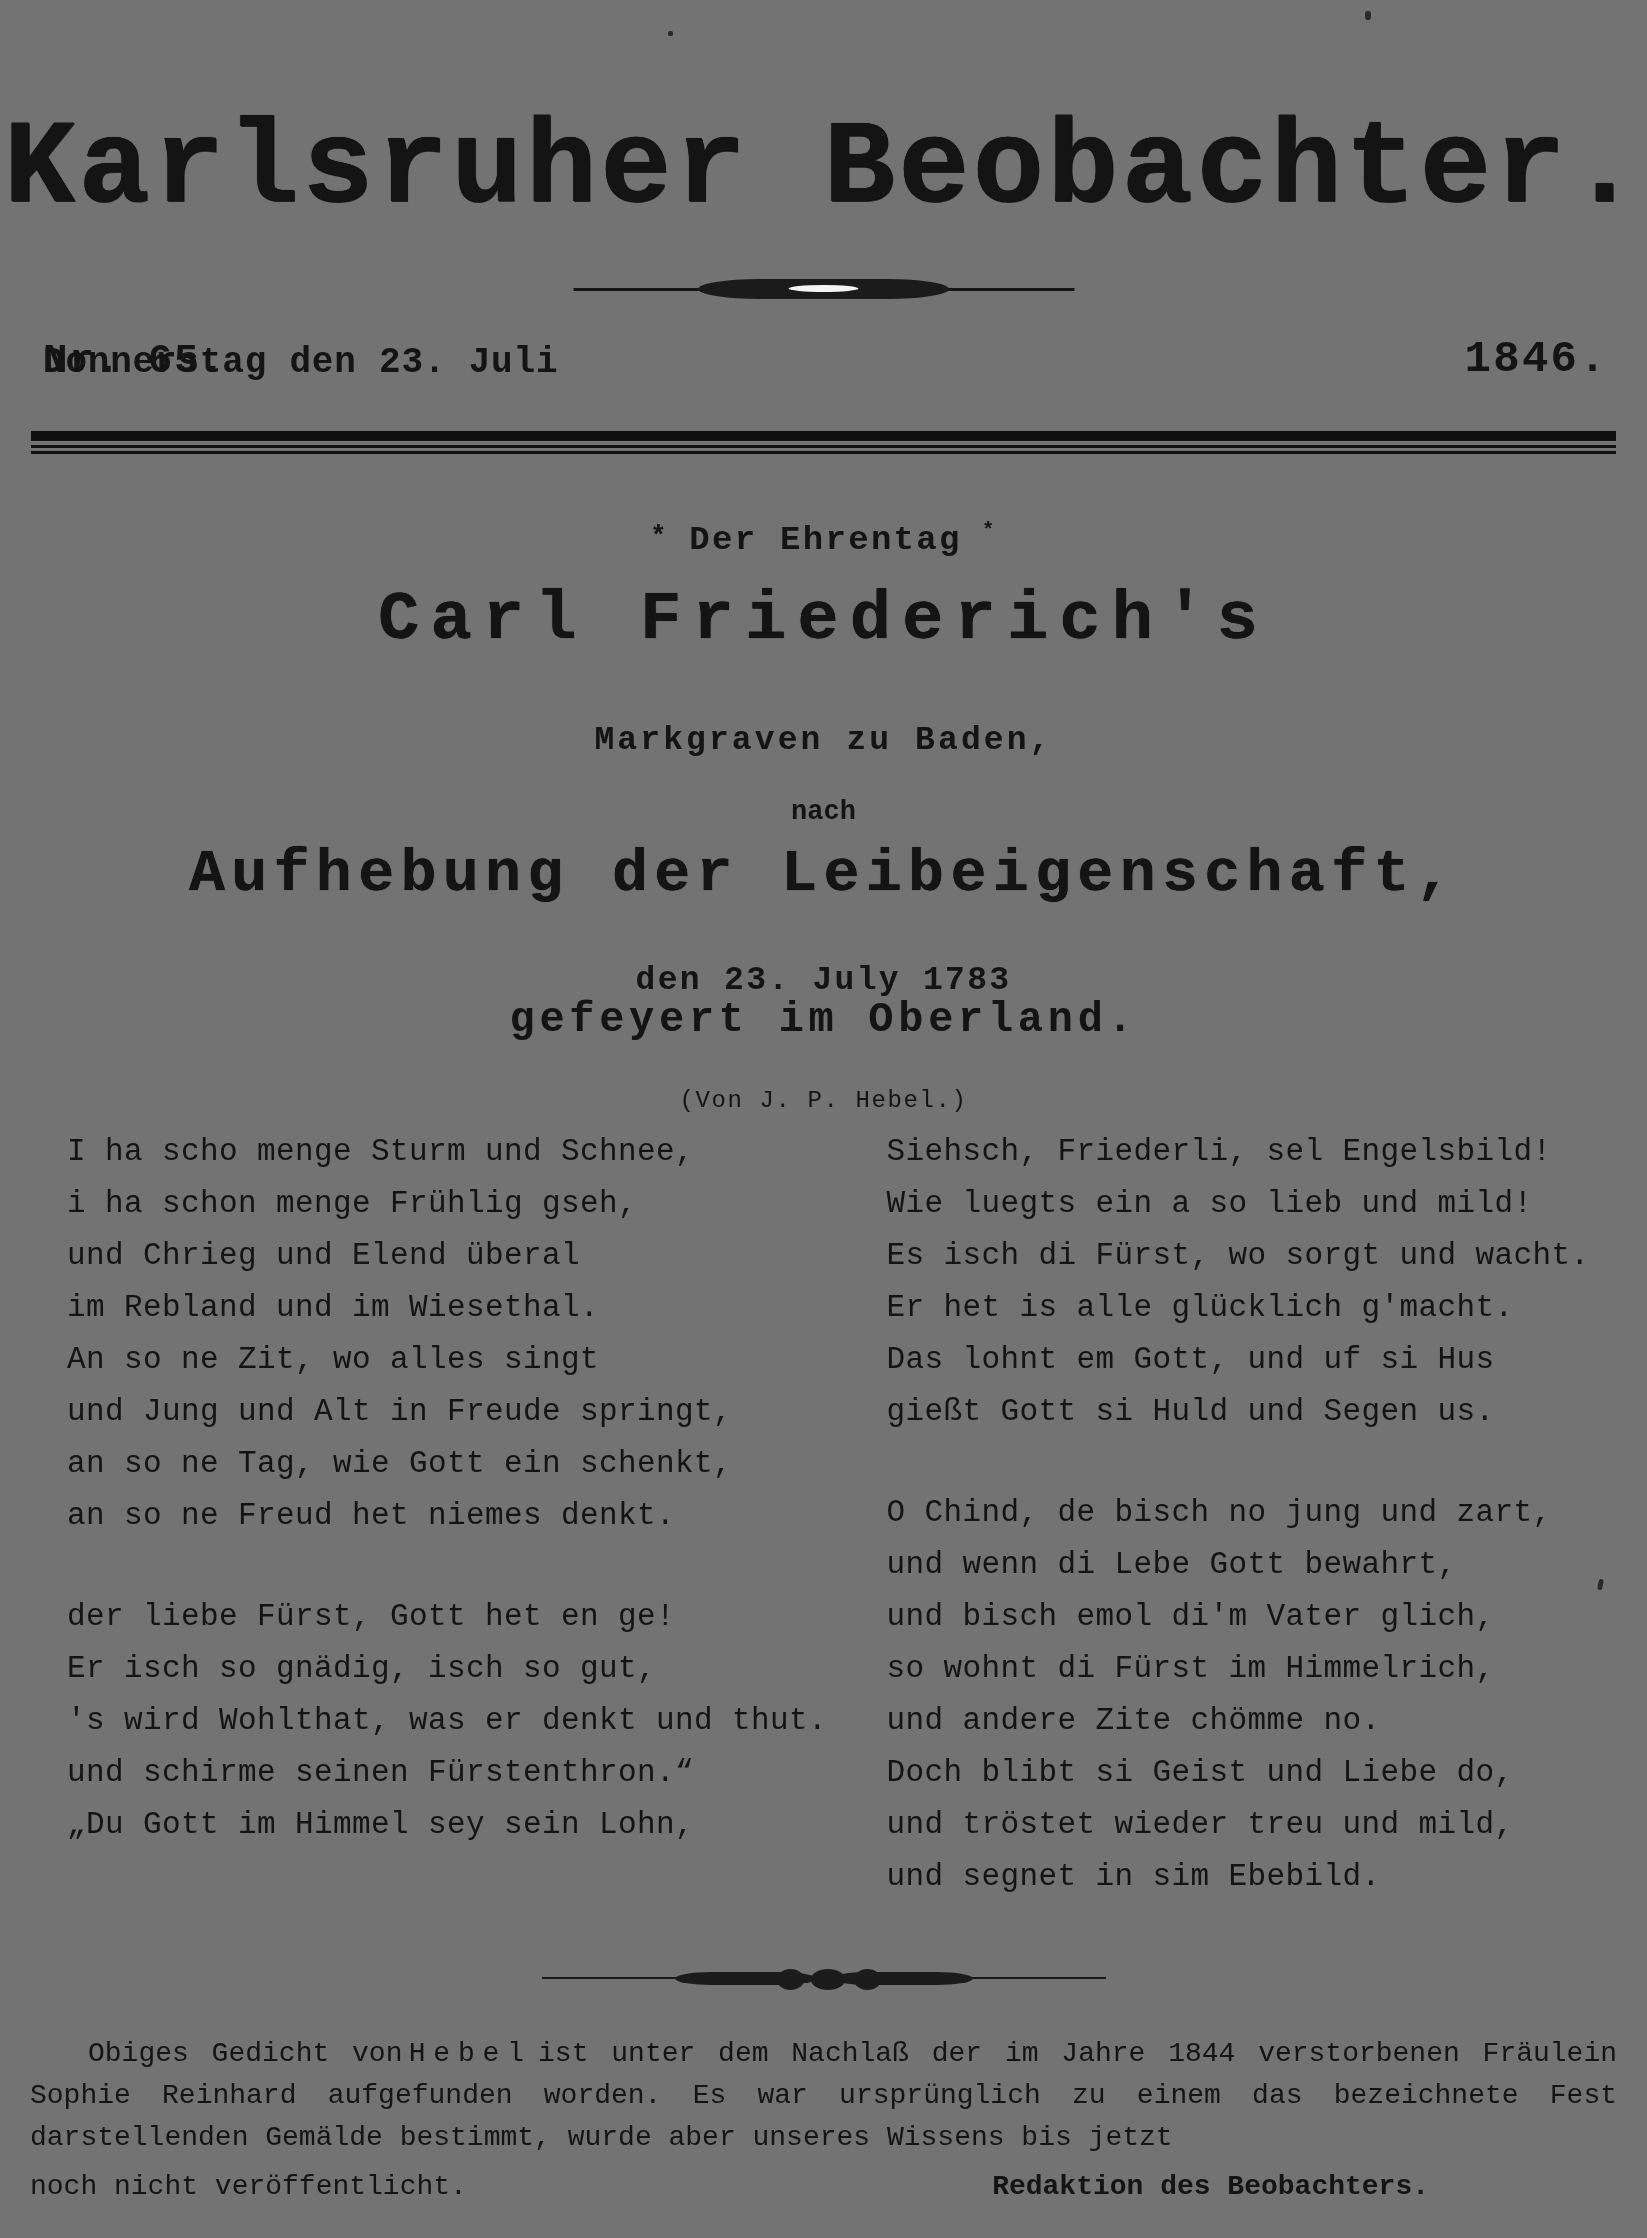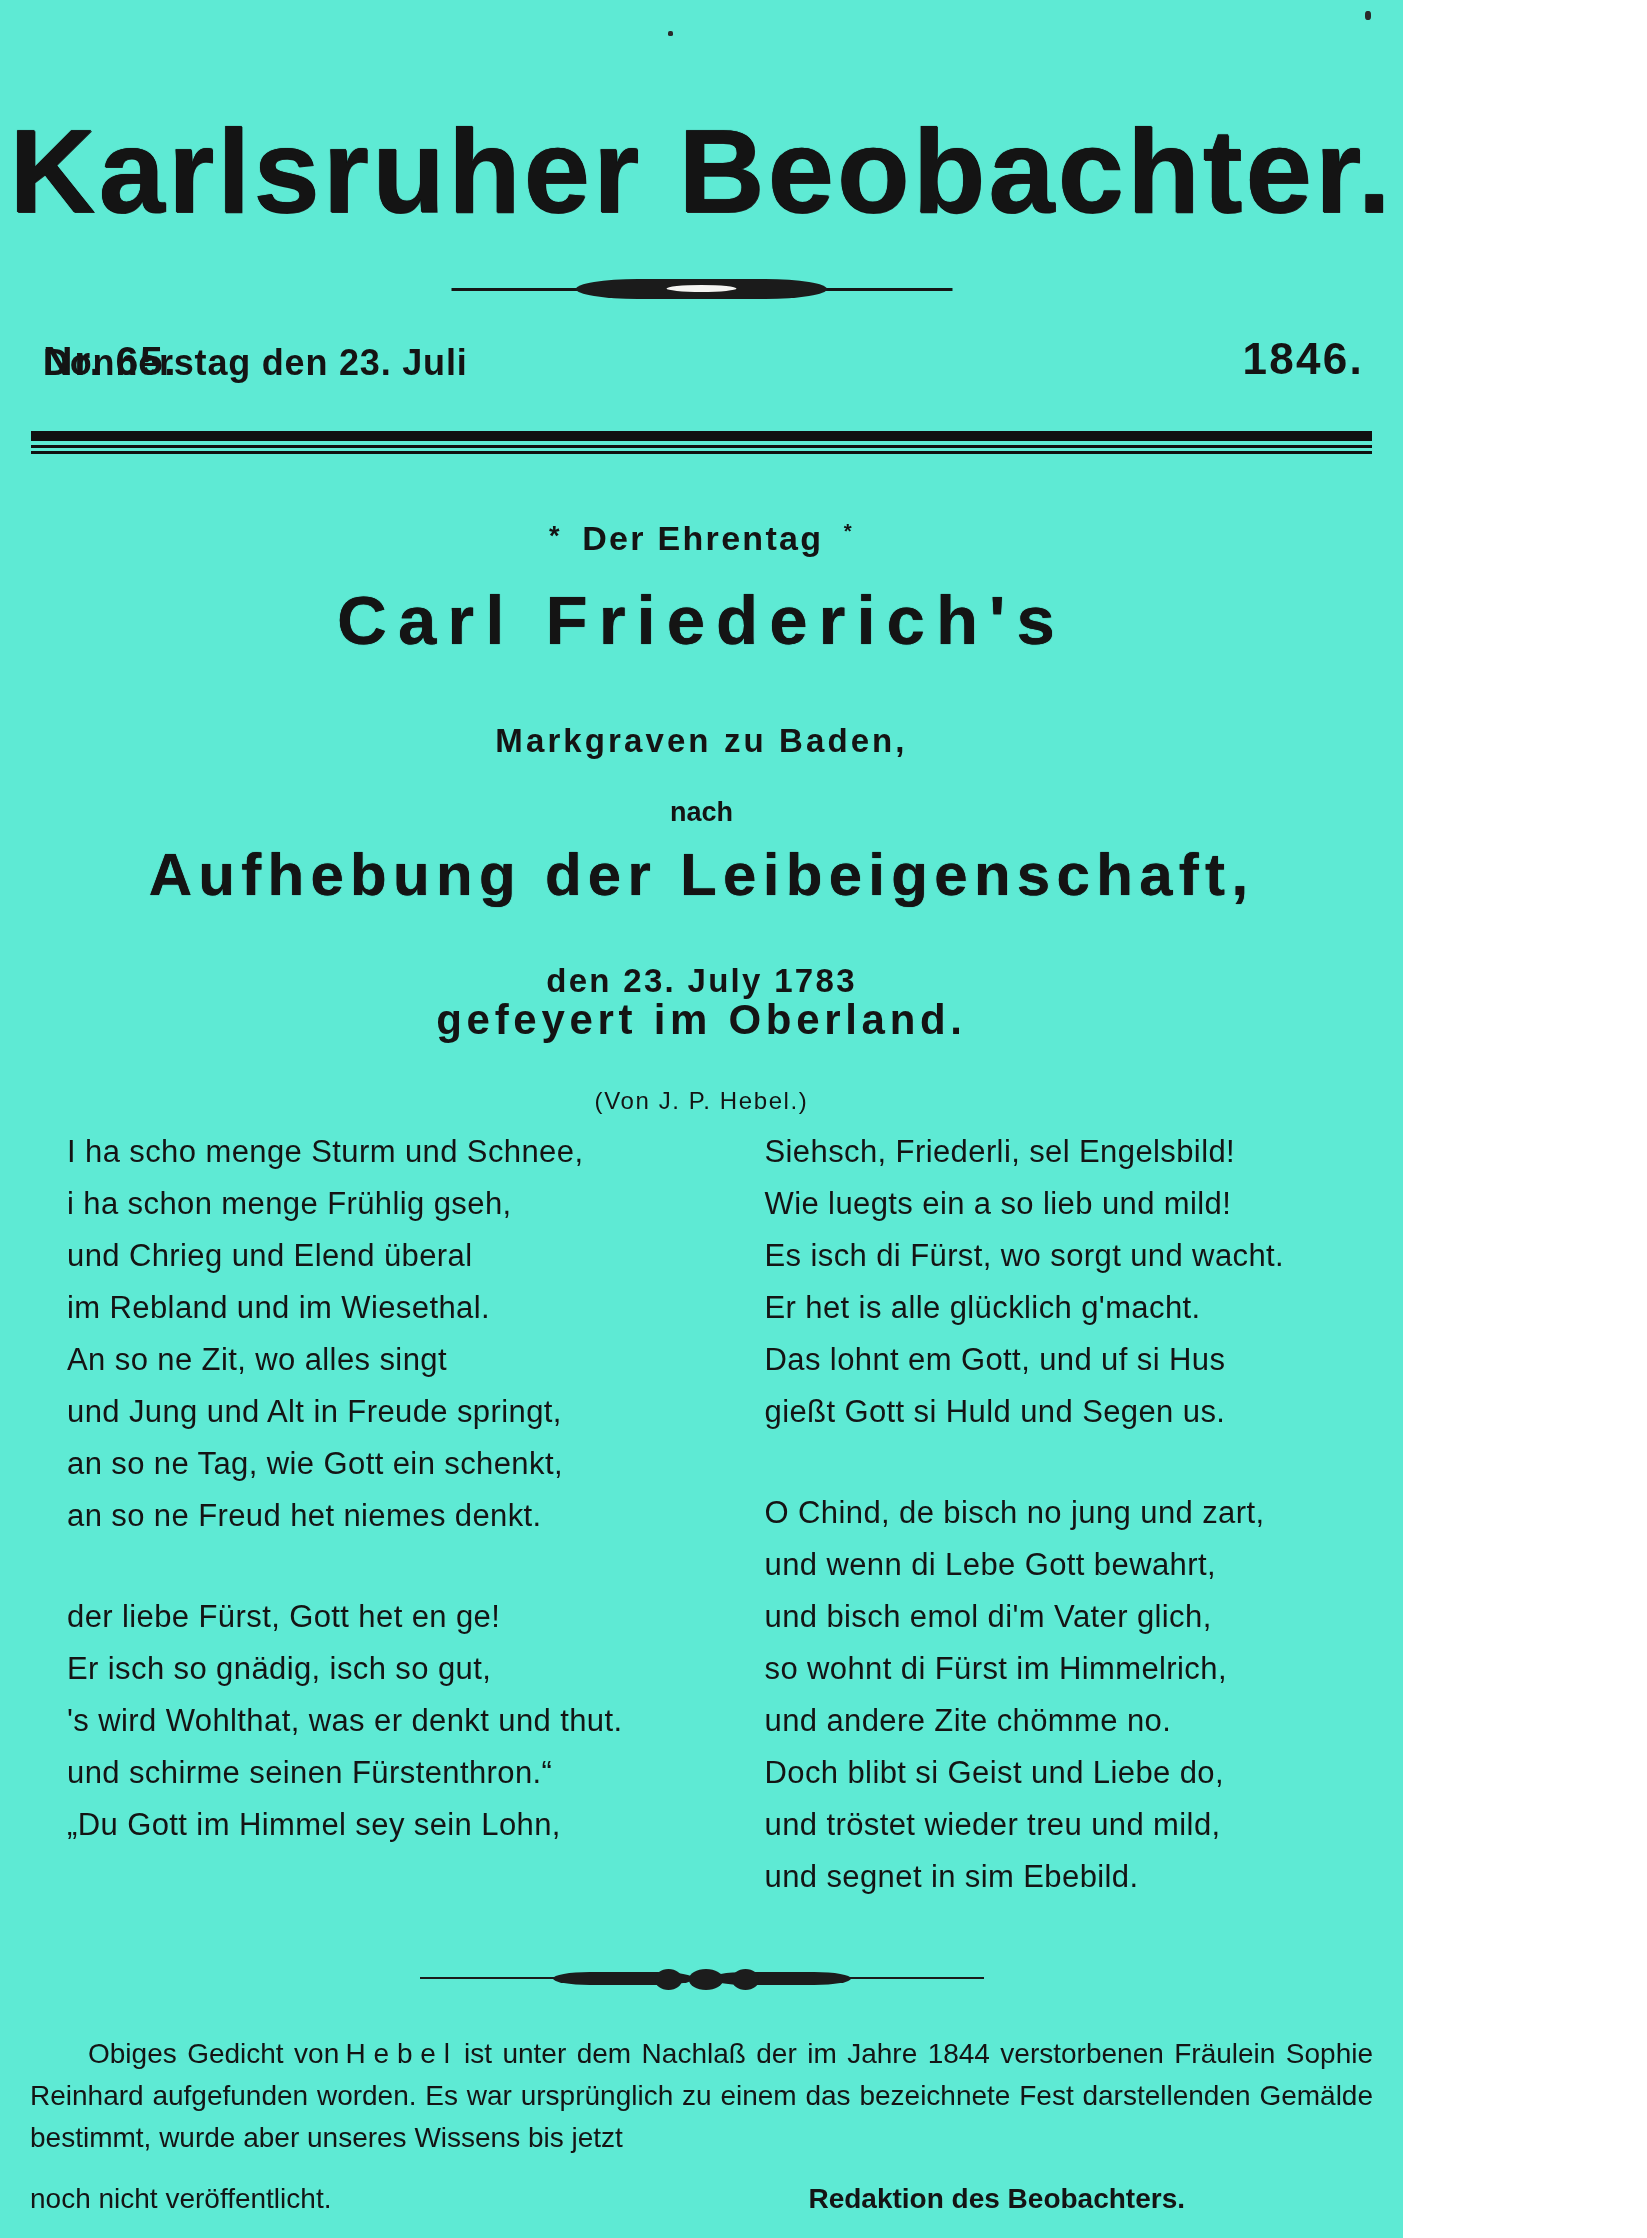--- a/index.html
+++ b/index.html
@@ -1,21 +1,21 @@
 <!DOCTYPE html>
 <html lang="de" style="font-size:12.5px"><head>
 <meta charset="utf-8">
 <style>
   html,body{margin:0;padding:0;background:#ffffff;}
   .page{
     position:relative;
-    width:1403px;height:2239px;
-    background:#5eead4;
+    width:1647px;height:2239px;
+    background:#737373;
     color:#141414;
-    font-family:Liberation Sans, sans-serif;
+    font-family:Liberation Mono, monospace;
     overflow:hidden;
   }
   
   .masthead{
     position:absolute;top:22px;left:0;right:0;
     text-align:center;
     font-size:119px;font-weight:700;
     letter-spacing:3.1px;
     white-space:nowrap;
     text-shadow:0 0 0.8px #000, 0.8px 0.8px 0 #222;
@@ -88,21 +88,21 @@
   .ornament-divider .blob.b3{left:312px;}
   
   .footnote{
     position:absolute;top:2033px;left:30px;right:30px;
     font-size:28px;line-height:42px;
     text-align:justify;
   }
   .footnote p{margin:0;text-indent:58px;}
   .spaced-name{letter-spacing:7.8px;margin:0 6.3px;}
   .footnote-last{
-    display:flex;justify-content:space-between;align-items:baseline;margin-top:19px;
+    display:flex;justify-content:space-between;align-items:baseline;margin-top:7px;
   }
   .footnote-last .sig{font-weight:700;padding-right:188px;}
   
   .speck{position:absolute;background:#2a2a2a;border-radius:40%;}
   .speck.s1{top:11px;left:1365px;width:5.5px;height:9.4px;}
   .speck.s2{top:31px;left:668px;width:4.7px;height:4.7px;}
   .speck.s3{top:1579px;left:1598px;width:4.7px;height:11px;transform:rotate(12deg);}
 </style>
 </head>
 <body>

